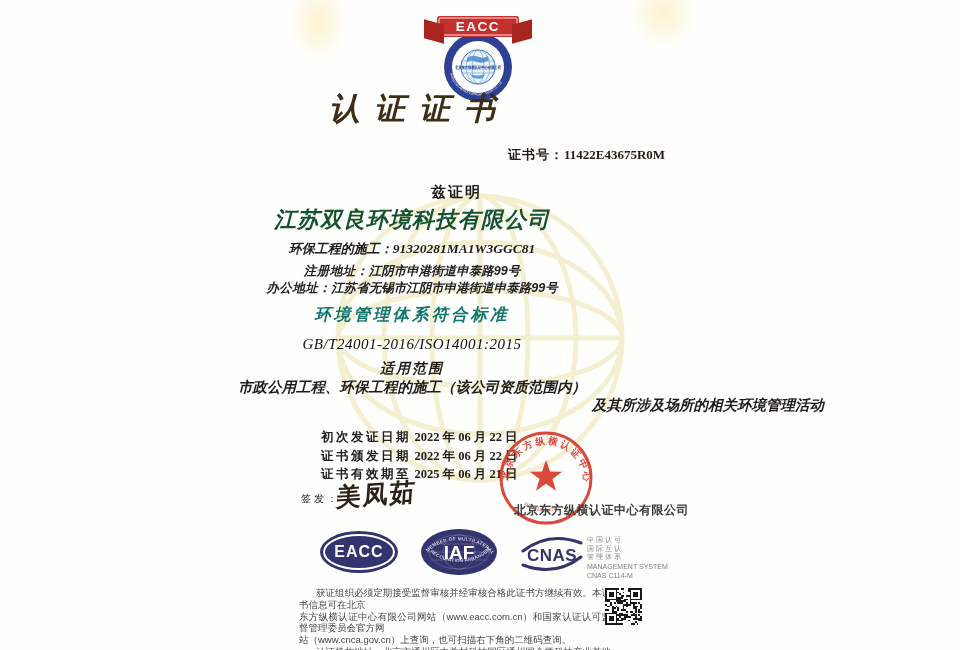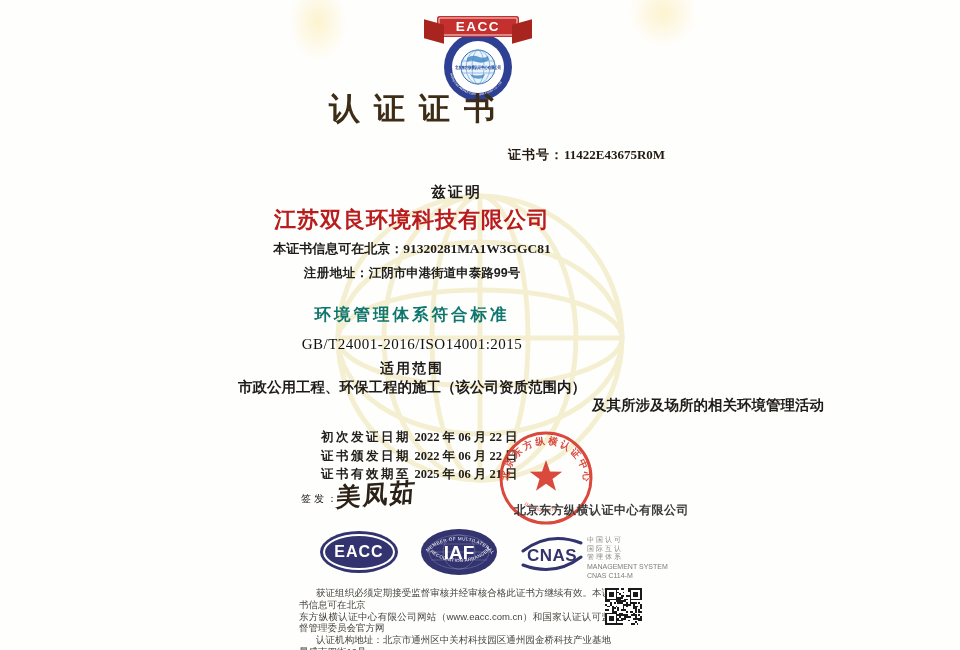--- a/index.html
+++ b/index.html
@@ -3,42 +3,42 @@
 <meta charset="utf-8">
 <style>
   html,body{margin:0;padding:0;}
   .stage{position:relative;width:960px;height:650px;overflow:hidden;
     background:#fefefd;font-family:"Liberation Sans",sans-serif;color:#1f1c18;}
   .glow{position:absolute;pointer-events:none;}
   .glow.g1{left:288px;top:-18px;width:60px;height:80px;background:radial-gradient(ellipse at center,#fdf3cf 0%,rgba(253,243,207,0) 70%);}
   .glow.g2{left:628px;top:-22px;width:70px;height:70px;background:radial-gradient(ellipse at center,#fdf3cf 0%,rgba(253,243,207,0) 70%);}
 
   .abs{position:absolute;}
-  .center{left:0;width:824px;text-align:center;}
+  .center{left:0;width:824px;text-align:center;font-style:italic;}
 
   
   .logo{left:400px;top:10px;width:156px;height:86px;}
   .emblem{position:absolute;left:43px;top:22px;}
   .ribbon{position:absolute;left:37px;top:6px;width:82px;height:21px;background:#c4302e;
     border-radius:3px;z-index:3;display:flex;align-items:center;justify-content:center;
     color:#fff;font-weight:700;font-size:13.5px;letter-spacing:1.5px;
     box-shadow:inset 0 0 0 1.5px #c4302e, inset 0 0 0 2.5px rgba(255,255,255,.85);}
   .ribbon::before,.ribbon::after{content:"";position:absolute;top:6px;width:20px;height:19px;background:#a8241f;z-index:-1;}
   .ribbon::before{left:-13px;transform:skewY(16deg);}
   .ribbon::after{right:-13px;transform:skewY(-16deg);}
 
   .title{top:88px;font-size:31px;font-weight:700;color:#3d2d16;letter-spacing:.45em;text-indent:.45em;}
 
   .certno{top:146px;left:508px;font-size:13px;color:#241a10;white-space:nowrap;}
   .certno .lab{font-weight:700;letter-spacing:1px;}
   .certno .val{font-family:"Liberation Serif",serif;font-weight:700;}
 
   .intro{top:183px;left:431px;font-size:15px;font-weight:700;letter-spacing:2px;}
 
-  .company{top:205px;font-size:22px;font-weight:700;color:#b91c1c;letter-spacing:1px;}
+  .company{top:205px;font-size:22px;font-weight:700;color:#14532d;letter-spacing:1px;}
 
   .credit{top:240px;font-size:13px;}
   .credit .lab{font-weight:700;}
   .credit .val{font-family:"Liberation Serif",serif;font-weight:700;font-size:13.5px;}
 
   .addr{top:263px;}
   .addr .inner{display:inline-block;text-align:center;}
   .addr-row{font-size:12.5px;font-weight:700;line-height:16.5px;color:#21201d;}
   .addr-row .lab{letter-spacing:.5px;}
 
@@ -130,27 +130,30 @@
   <div class="abs center title">认证证书</div>
 
   <div class="abs certno">
     <span class="lab">证书号：</span><span class="val">11422E43675R0M</span>
   </div>
 
   <div class="abs intro">兹证明</div>
 
   <div class="abs center company">江苏双良环境科技有限公司</div>
   <div class="abs center credit">
-    <span class="lab">本证书信息可在北京：</span><span class="val">91320281MA1W3GGC81</span>
+    <span class="lab">环保工程的施工：</span><span class="val">91320281MA1W3GGC81</span>
   </div>
 
   <div class="abs center addr">
     <div class="inner">
       <div class="addr-row">
         <span class="lab">注册地址：</span><span>江阴市申港街道申泰路99号</span>
+      </div>
+      <div class="addr-row">
+        <span class="lab">办公地址：</span><span>江苏省无锡市江阴市申港街道申泰路99号</span>
       </div>
     </div>
   </div>
 
   <div class="abs center stdhead">环境管理体系符合标准</div>
   <div class="abs center gbt">GB/T24001-2016/ISO14001:2015</div>
   <div class="abs center scopelab">适用范围</div>
   <div class="abs center scope1">市政公用工程、环保工程的施工（该公司资质范围内）</div>
   <div class="abs center scope2">及其所涉及场所的相关环境管理活动</div>
 
@@ -225,20 +228,21 @@
     <div class="cn">中国认可</div>
     <div class="cn">国际互认</div>
     <div class="cn">管理体系</div>
     <div class="en">MANAGEMENT SYSTEM</div>
     <div class="en">CNAS C114-M</div>
   </div>
 
   <div class="abs footer">
     <div class="line indent">获证组织必须定期接受监督审核并经审核合格此证书方继续有效。本证书信息可在北京</div>
     <div class="line">东方纵横认证中心有限公司网站（www.eacc.com.cn）和国家认证认可监督管理委员会官方网</div>
+    <div class="line">站（www.cnca.gov.cn）上查询，也可扫描右下角的二维码查询。</div>
     <div class="line indent">认证机构地址：北京市通州区中关村科技园区通州园金桥科技产业基地景盛南四街12号</div>
 
   </div>
 
   <div class="abs qr">
       <i class="d"></i>
       <i class="d"></i>
       <i class="d"></i>
       <i class="d"></i>
       <i class="d"></i>

